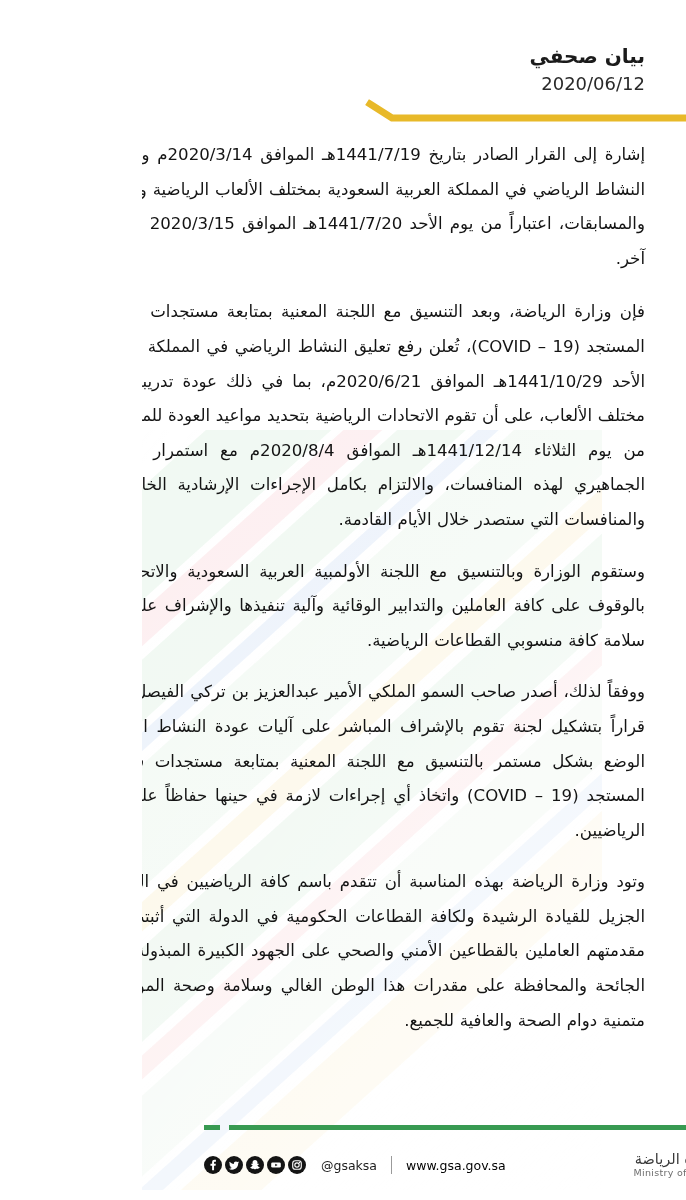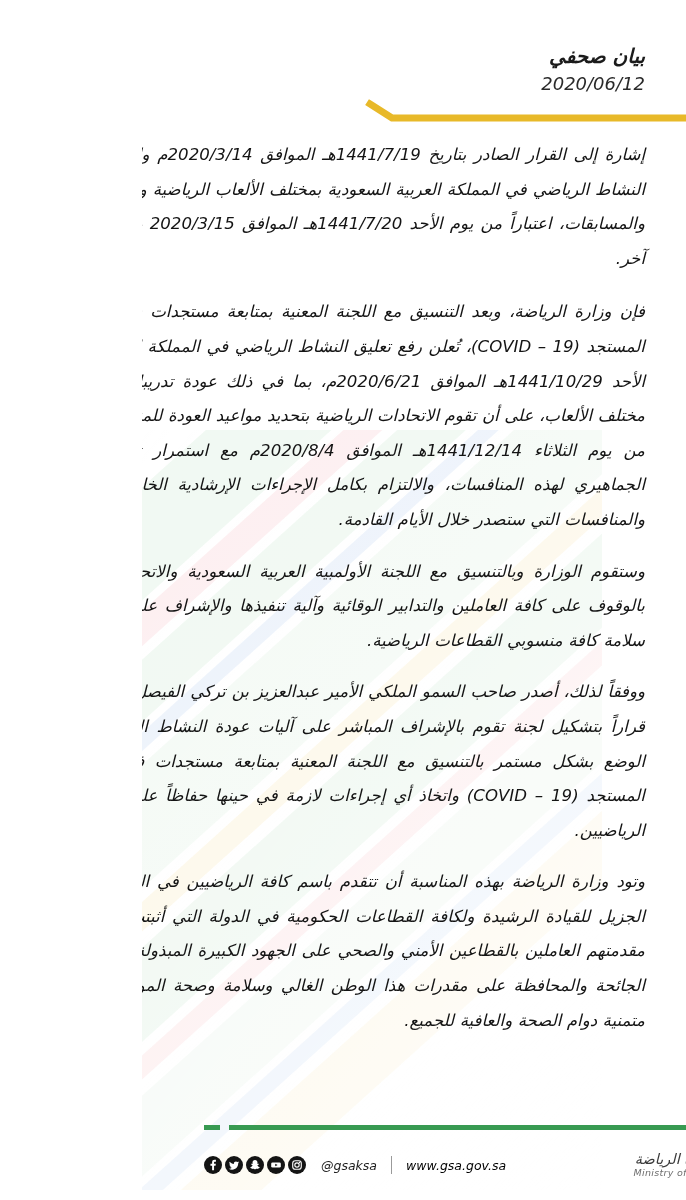--- a/index.html
+++ b/index.html
@@ -10,21 +10,20 @@
     background: #ffffff;
     font-family: "DejaVu Sans", "Liberation Sans", sans-serif;
   }
 
   #page {
     position: relative;
     width: 544px;
     height: 1200px;
     overflow: hidden;
     background: #ffffff;
-    font-style: italic;
   }
 
   
   #watermark {
     position: absolute;
     left: -160px;
     top: 430px;
     width: 620px;
     height: 760px;
     pointer-events: none;

